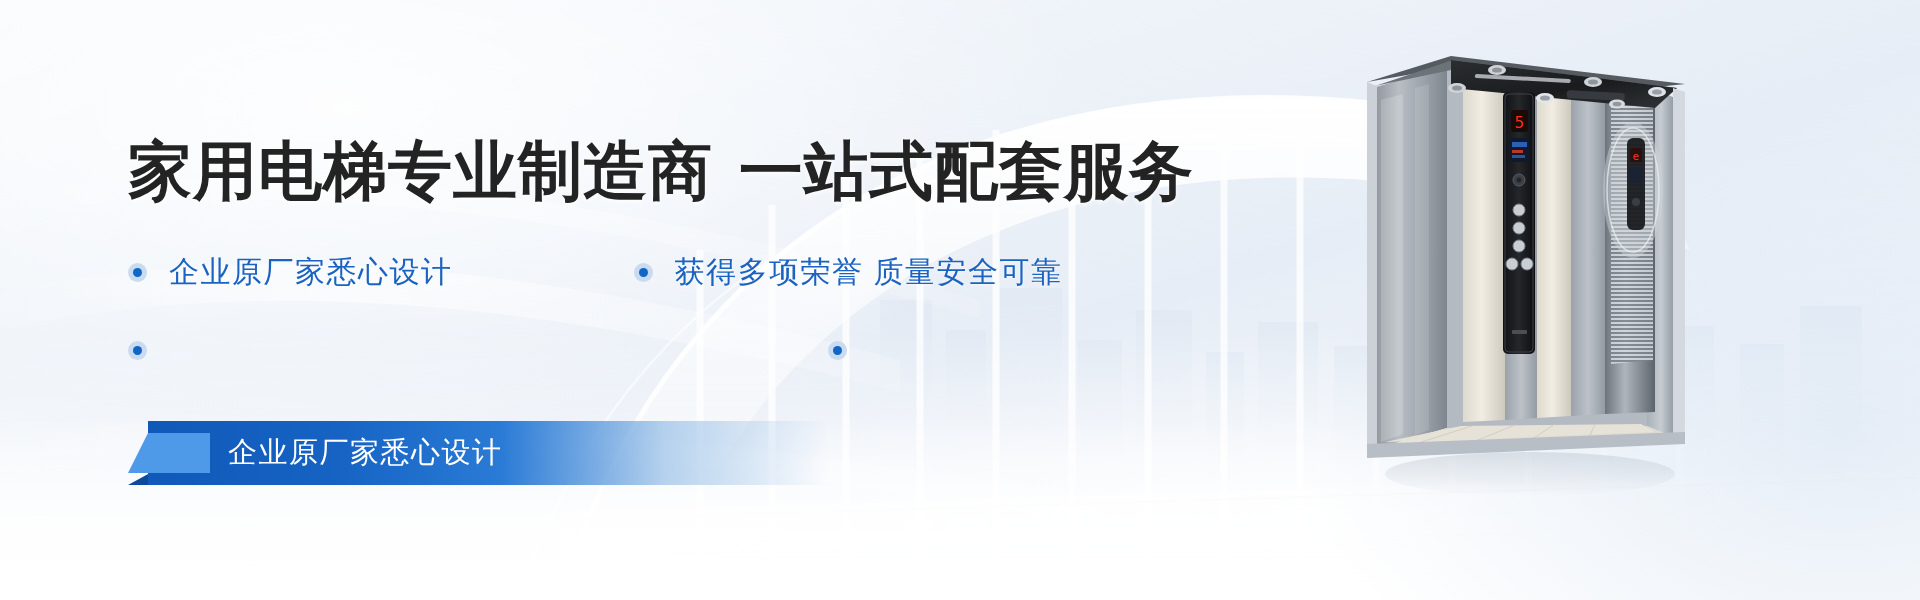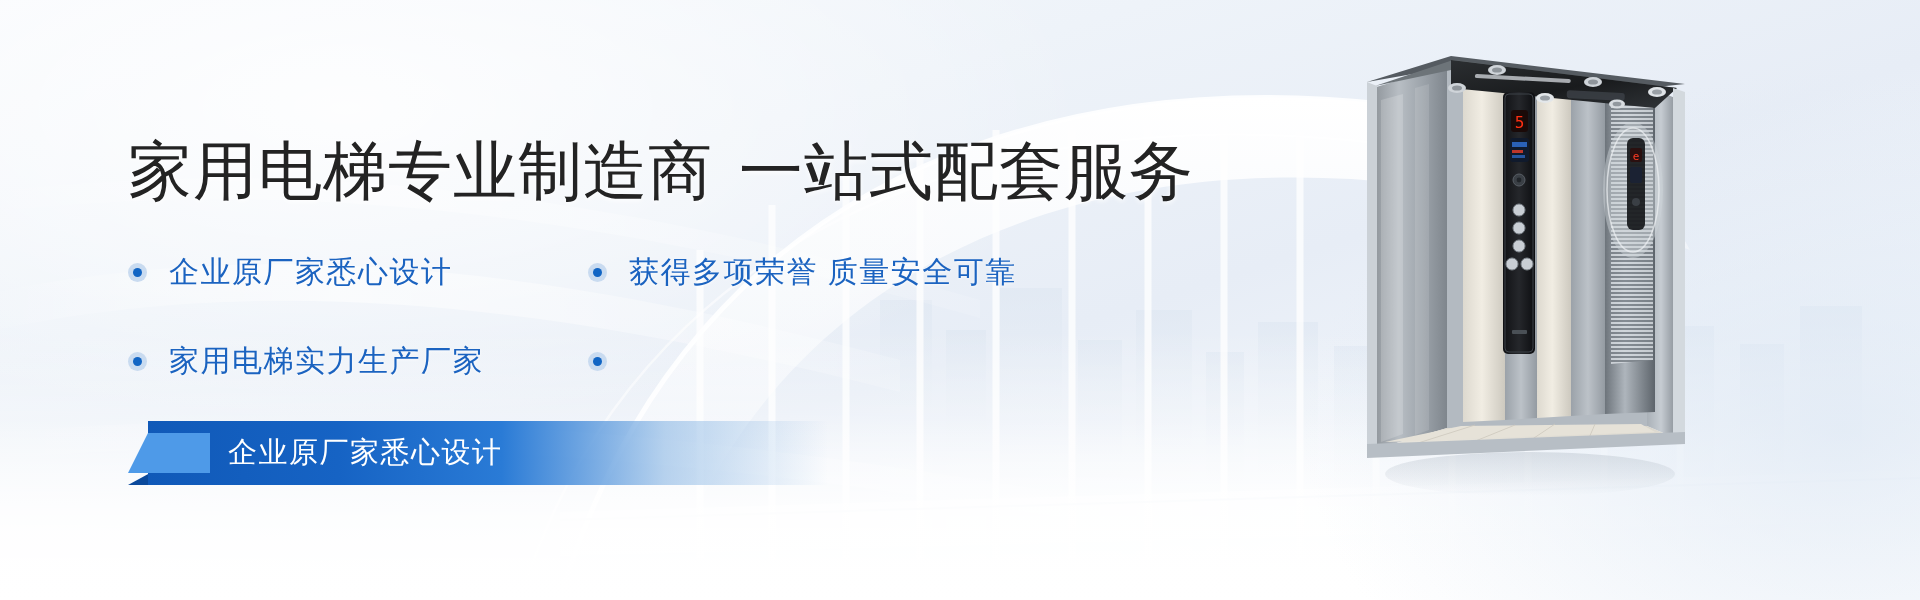--- a/index.html
+++ b/index.html
@@ -22,30 +22,30 @@
       radial-gradient(900px 600px at 96% 72%, rgba(222,232,244,.75), rgba(255,255,255,0) 60%),
       linear-gradient(180deg, rgba(255,255,255,0) 55%, rgba(255,255,255,.75) 88%, rgba(255,255,255,.95) 100%);
     pointer-events:none;
   }
 
   
   .content{position:absolute;left:0;top:0;width:1300px;height:600px;}
 
   .headline{
     position:absolute;left:128px;top:128px;
-    font-size:64px;font-weight:normal;letter-spacing:1px;
+    font-size:64px;font-weight:bold;letter-spacing:1px;
     color:#232323;white-space:nowrap;
     text-shadow:0 2px 5px rgba(255,255,255,.85);
   }
   .headline .gap{display:inline-block;width:26px;}
 
   .features{position:absolute;left:128px;top:252px;width:1060px;}
   .feature-row{display:flex;margin-bottom:48px;}
   .feature-col{width:460px;display:flex;align-items:center;}
-  .feature-col.second{width:520px;}
+  .feature-col.second{width:520px;justify-content:center;}
   .dot{
     width:19px;height:19px;border-radius:50%;
     background:#c9dbf0;
     display:flex;align-items:center;justify-content:center;
     flex:0 0 auto;margin-right:22px;
   }
   .dot::after{content:"";width:9px;height:9px;border-radius:50%;background:#1165c4;}
   .feature-text{
     font-size:30px;color:#1b63c0;letter-spacing:1.5px;white-space:nowrap;
     text-shadow:0 1px 3px rgba(255,255,255,.8);
@@ -329,21 +329,20 @@
         </div>
         <div class="feature-col second">
           <span class="dot"></span>
           <span class="feature-text">获得多项荣誉 质量安全可靠</span>
         </div>
       </div>
 
       <div class="feature-row">
         <div class="feature-col">
           <span class="dot"></span>
-          <span class="feature-text">家用电梯实力生产厂家</span>
         </div>
         <div class="feature-col second">
           <span class="dot"></span>
         </div>
       </div>
 
     </div>
 
     <div class="ribbon">
       <div class="ribbon-tail"></div>

